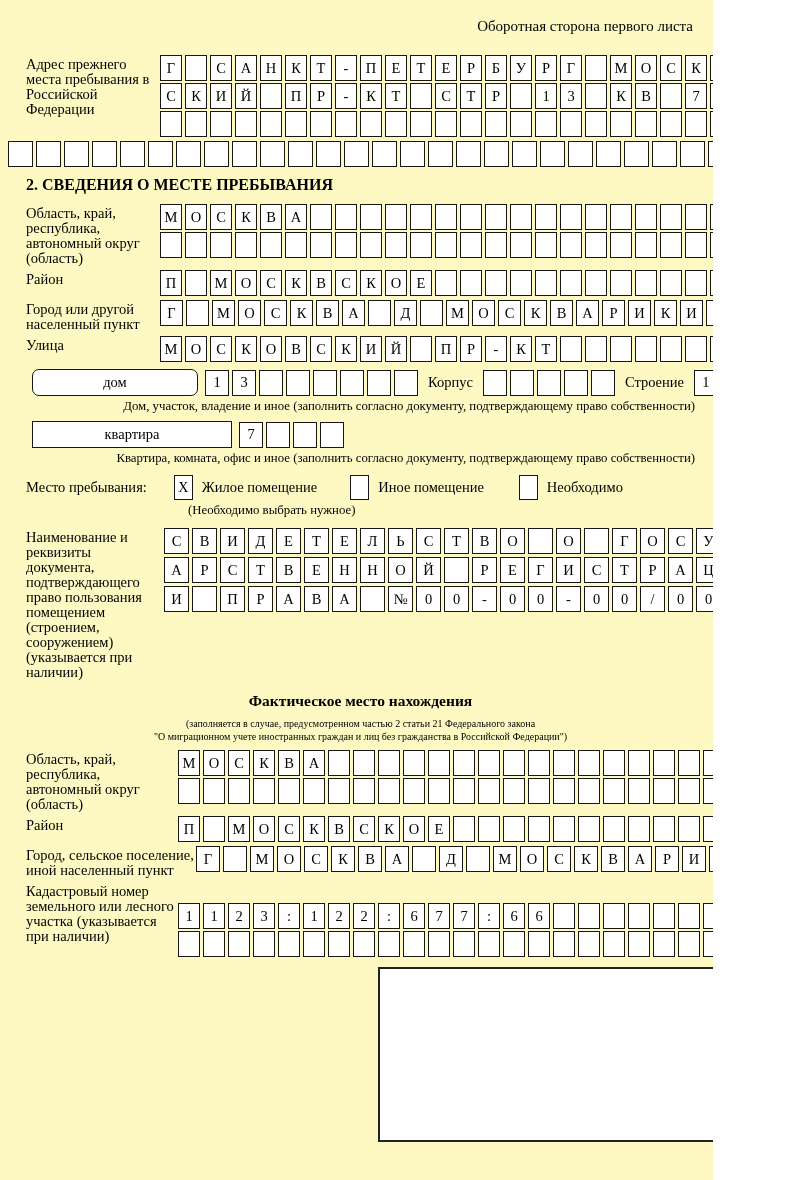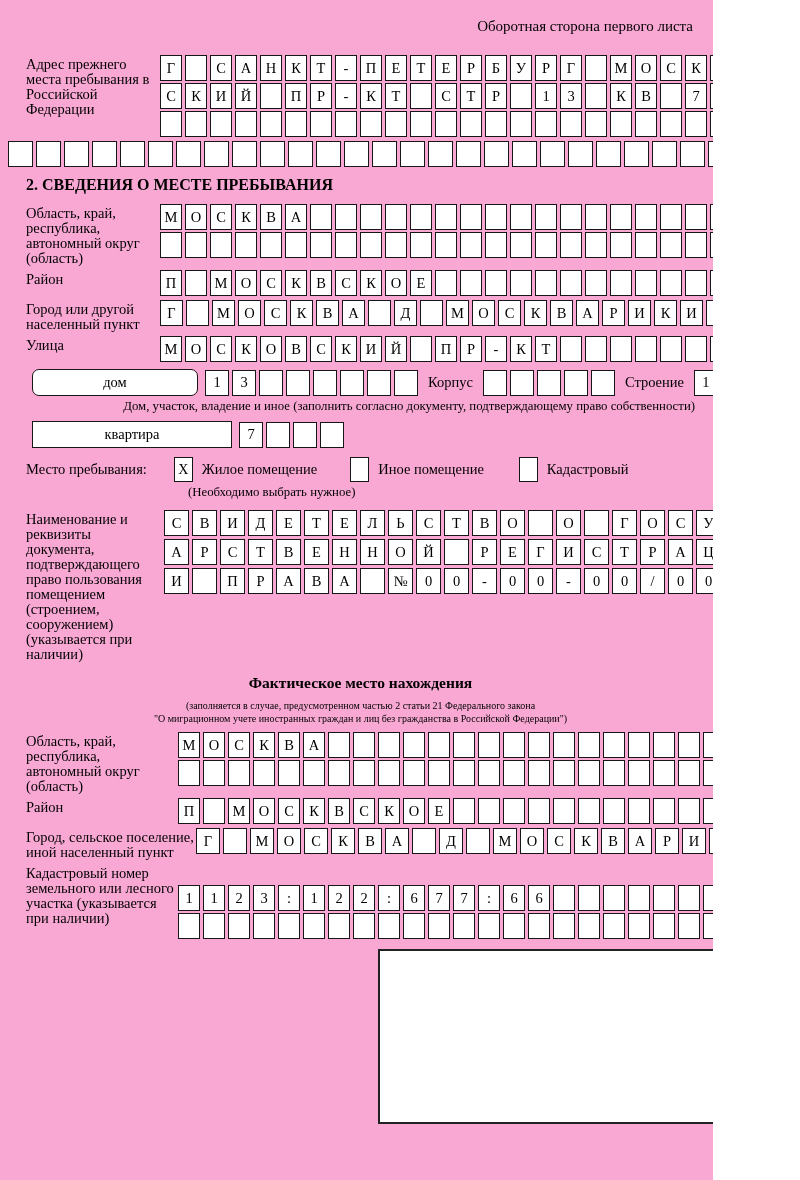--- a/index.html
+++ b/index.html
@@ -1,19 +1,19 @@
 <!DOCTYPE html>
 <html><head>
 <meta charset="utf-8">
 <style>
   html,body{margin:0;padding:0;background:#fff;}
   .page{
     width:713px;height:1180px;box-sizing:border-box;
     padding:10px 18px 0 26px;
-    background:#f9a8d4;color:#000;
+    background:#fef9c3;color:#000;
     font-family:"Liberation Serif", serif;
     overflow:hidden;position:relative;
   }
   .header-note{text-align:right;font-size:15px;margin-top:8px;padding-right:2px;}
   .frow{display:flex;margin-bottom:4px;}
   .flabel{width:134px;flex:none;font-size:14.5px;line-height:15px;padding-top:2px;}
   .flabel.wide{width:152px;}
   .flabel.xwide{width:170px;}
   .cellcol{display:flex;flex-direction:column;row-gap:2px;}
   .cells{display:flex;gap:3px;}
@@ -349,34 +349,35 @@
 
   <div class="dom-row">
     <div class="boxed-label" style="width:200px;">квартира</div>
     <div class="cells w24">
         <span class="cell">7</span>
         <span class="cell"></span>
         <span class="cell"></span>
         <span class="cell"></span>
       </div>
   </div>
+  <div class="caption left">Квартира, комната, офис и иное (заполнить согласно документу, подтверждающему право собственности)</div>
 
   <div class="mesto-row">
     <span>Место пребывания:</span>
     <span class="opt">
       <span class="chk">X</span>
       <span>Жилое помещение</span>
     </span>
     <span class="opt" style="margin-left:6px;">
       <span class="chk"></span>
       <span>Иное помещение</span>
     </span>
     <span class="opt" style="margin-left:8px;">
       <span class="chk"></span>
-      <span>Кадастровый</span>
+      <span>Необходимо</span>
     </span>
   </div>
   <div class="caption indent">(Необходимо выбрать нужное)</div>
 
   <div class="frow doc-block">
     <div class="flabel">Наименование и реквизиты документа, подтверждающего право пользования помещением (строением, сооружением) (указывается при наличии)</div>
     <div class="cellcol" style="margin-left:4px;">
       <div class="cells w25">
           <span class="cell">С</span>
           <span class="cell">В</span>

